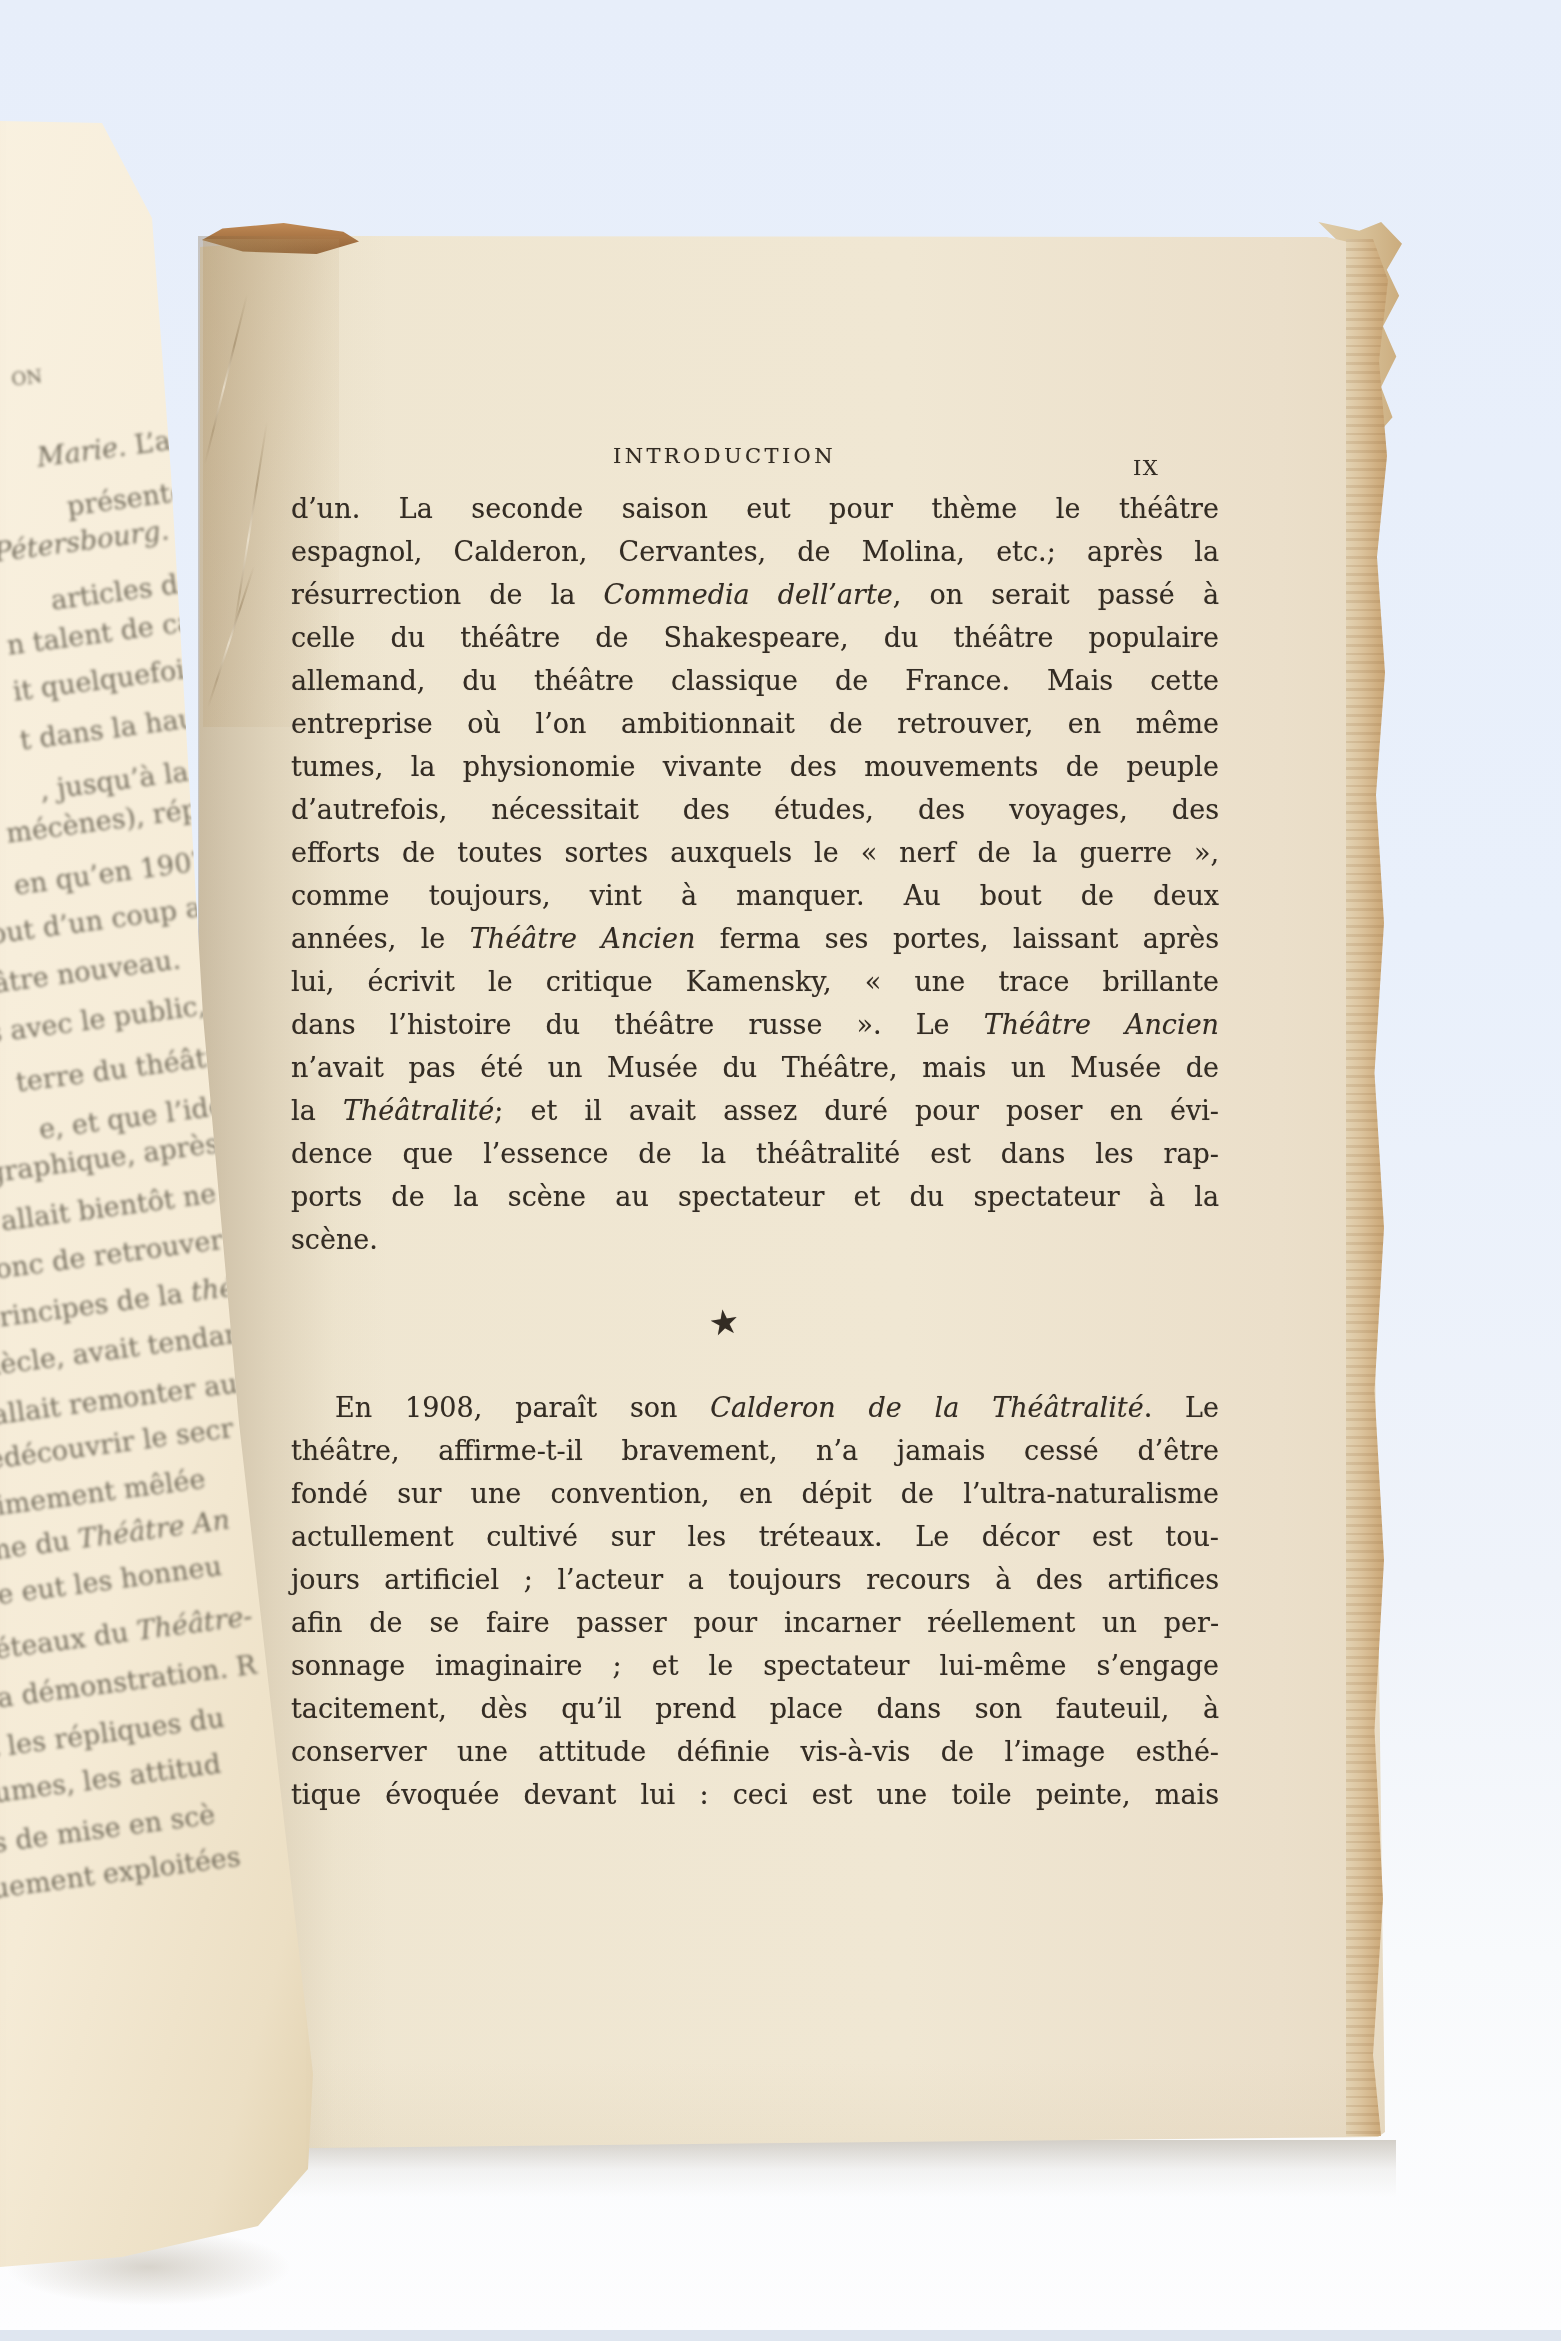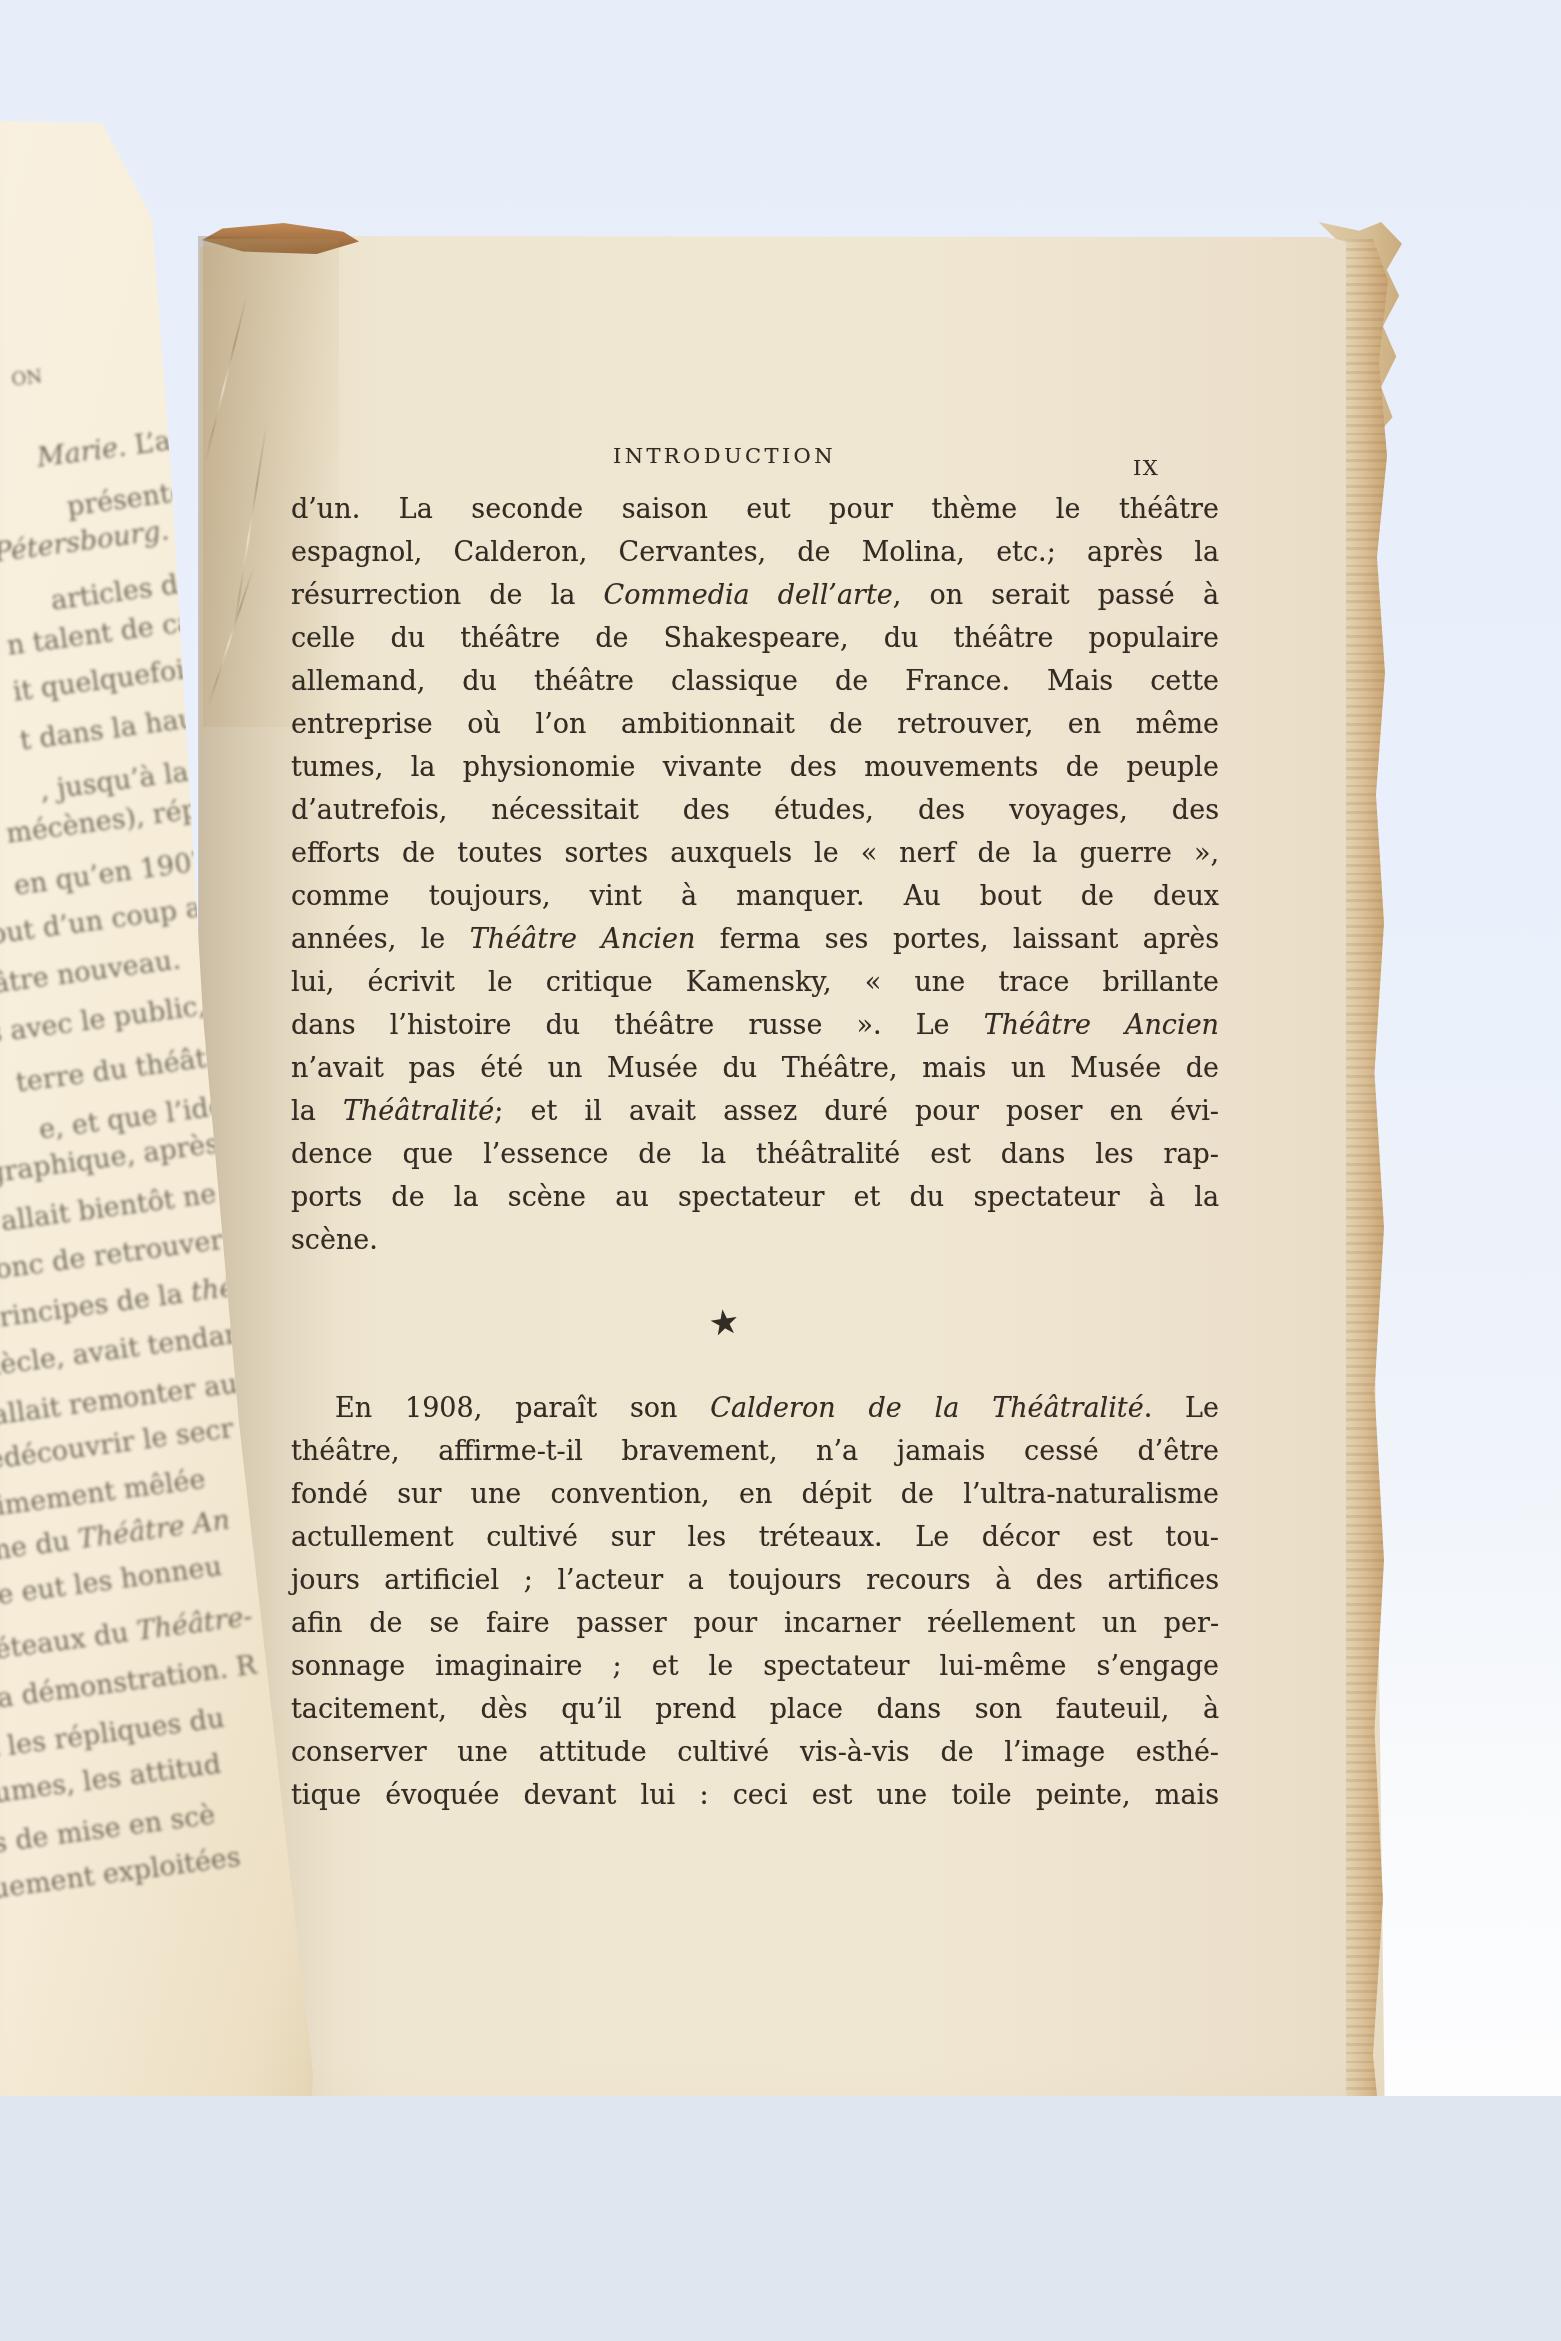--- a/index.html
+++ b/index.html
@@ -1,18 +1,18 @@
 <!DOCTYPE html>
 <html style="font-size:11px"><head>
 <meta charset="utf-8">
 <style>
   html,body{margin:0;padding:0;background:#dfe6f0;}
   .photo{
     position:relative;
-    width:1561px;height:2096px;
+    width:1561px;height:2330px;
     overflow:hidden;
     background:linear-gradient(to bottom,#e7eefa 0%,#e9f0fb 40%,#eff3fa 68%,#f8fafc 84%,#fdfdfe 100%);
     font-family:"DejaVu Serif","Liberation Serif",serif;
   }
   
   .bottom-shadow{
     position:absolute;left:271px;top:2140px;width:1125px;height:57px;z-index:1;
     background:linear-gradient(to bottom,rgba(168,158,142,.48),rgba(195,190,178,.16) 52%,rgba(210,206,196,0) 100%);
   }
   .left-bottom-shadow{
@@ -151,21 +151,21 @@
 
   <div class="para para-2 print">
       <div class="line indent"><span>En 1908, paraît son </span><em>Calderon de la Théâtralité</em><span>. Le</span></div>
       <div class="line"><span>théâtre, affirme-t-il bravement, n’a jamais cessé d’être</span></div>
       <div class="line"><span>fondé sur une convention, en dépit de l’ultra-naturalisme</span></div>
       <div class="line"><span>actullement cultivé sur les tréteaux. Le décor est tou-</span></div>
       <div class="line"><span>jours artificiel ; l’acteur a toujours recours à des artifices</span></div>
       <div class="line"><span>afin de se faire passer pour incarner réellement un per-</span></div>
       <div class="line"><span>sonnage imaginaire ; et le spectateur lui-même s’engage</span></div>
       <div class="line"><span>tacitement, dès qu’il prend place dans son fauteuil, à</span></div>
-      <div class="line"><span>conserver une attitude cultivé vis-à-vis de l’image esthé-</span></div>
+      <div class="line"><span>conserver une attitude définie vis-à-vis de l’image esthé-</span></div>
       <div class="line"><span>tique évoquée devant lui : ceci est une toile peinte, mais</span></div>
     </div>
 
   <div class="left-page">
     <div class="left-fragments" id="left-fragments">
         <div class="frag" style="top: 369px; left: 9.5px; font-size: 18.3px;"><span>ON</span></div>
         <div class="frag" style="top: 442px; left: 35px;"><em>Marie.</em><span> L’année d’ap</span></div>
         <div class="frag" style="top: 491px; left: 65px;"><span>présenté par le Te</span></div>
         <div class="frag" style="top: 537px; left: -8.1px;"><em>Pétersbourg.</em><span> D’autre</span></div>
         <div class="frag" style="top: 585px; left: 49px;"><span>articles de revue au</span></div>

